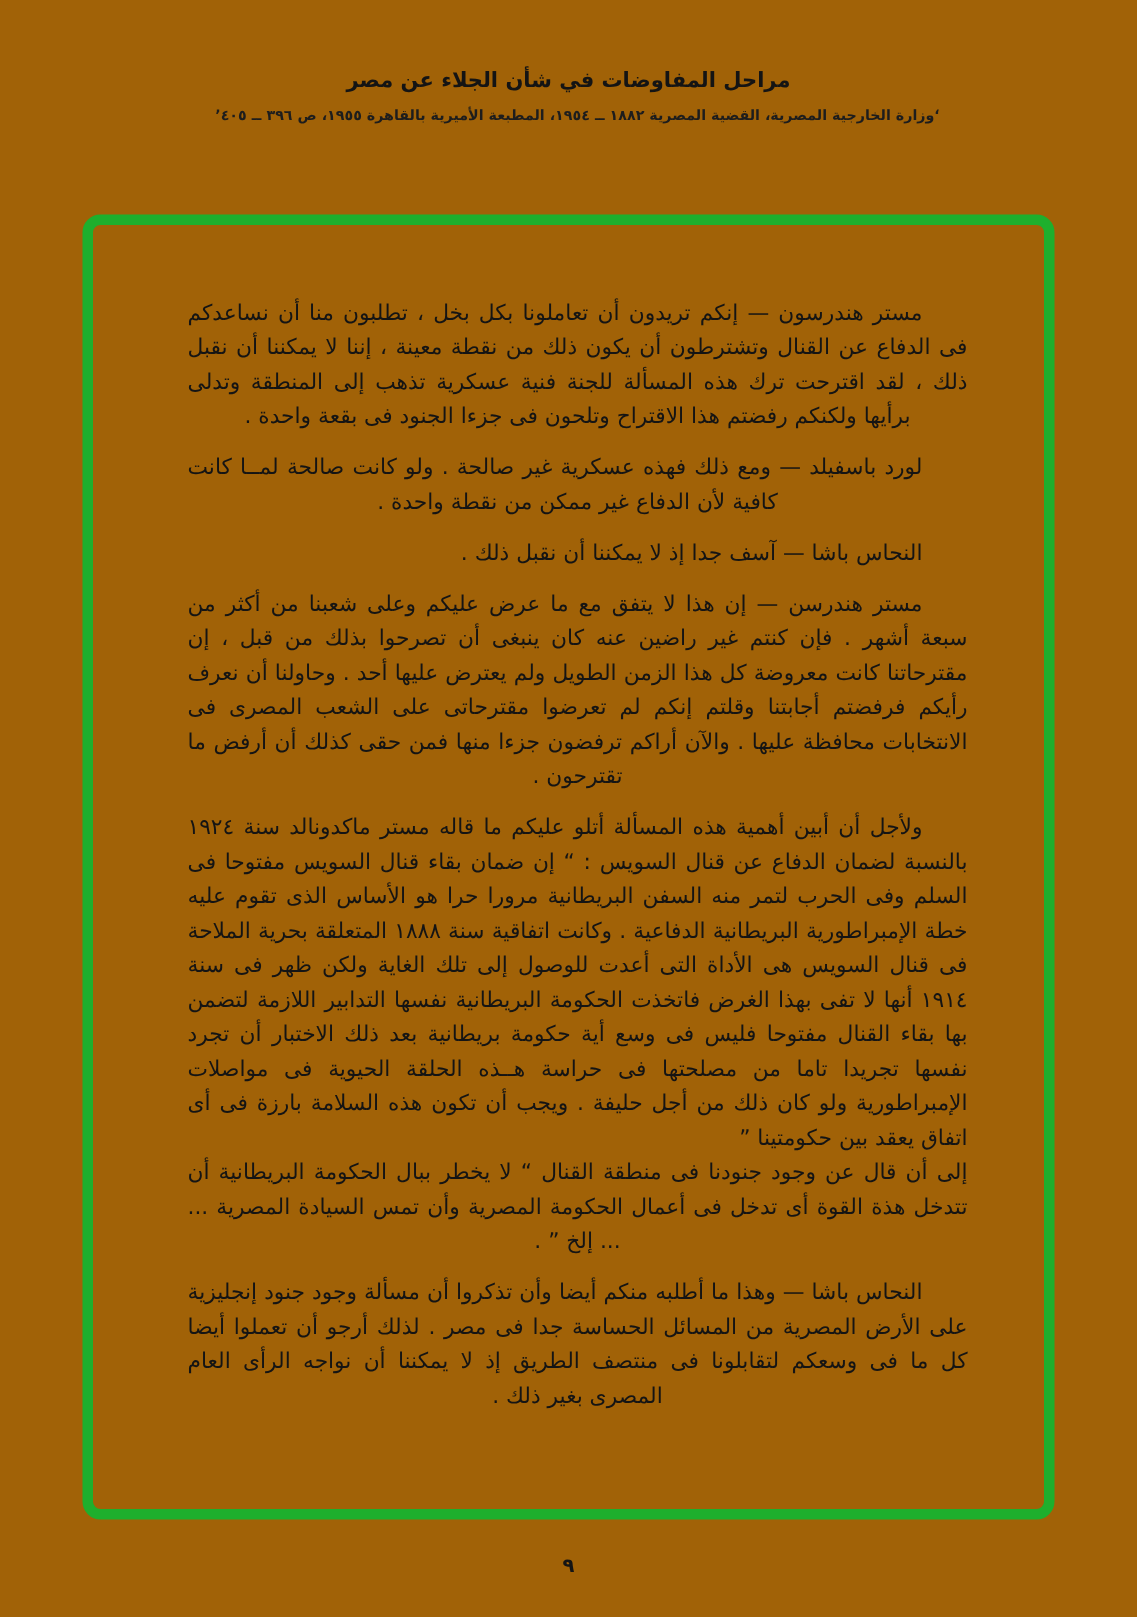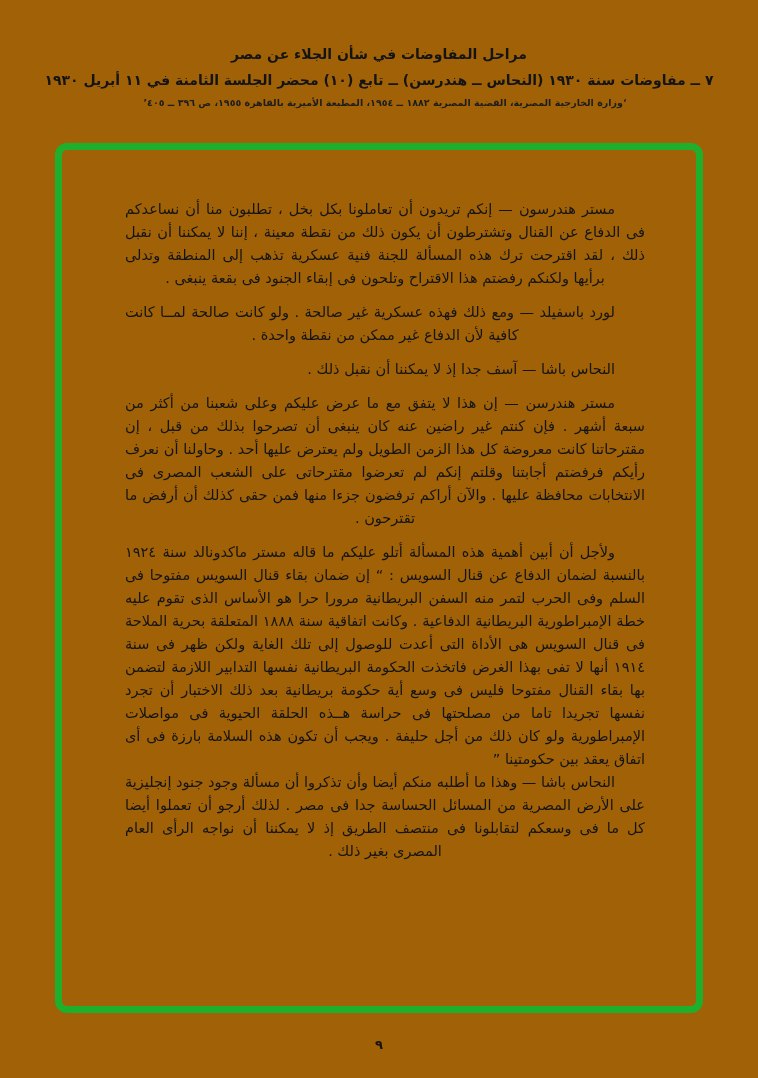--- a/index.html
+++ b/index.html
@@ -72,30 +72,30 @@
     font-size:13px; font-weight:bold;
   }
 </style>
 </head>
 <body>
 
 <div class="page">
 
   <div class="doc-header">
     <div class="doc-title">مراحل المفاوضات في شأن الجلاء عن مصر</div>
-    <div class="doc-subtitle">٧ ــ مفاوضات سنة ١٩٣٠ (النحاس ــ هندرسن) ــ تابع (١٠) محضر الجلسة الثامنة في ١١ أبريل ١٩٣٠</div>
     <div class="doc-source">‘وزارة الخارجية المصرية، القضية المصرية ١٨٨٢ ــ ١٩٥٤، المطبعة الأميرية بالقاهرة ١٩٥٥، ص ٣٩٦ ــ ٤٠٥’</div>
   </div>
 
   <div class="highlight-box"></div>
 
   <div class="text-column">
-    <p class="para">مستر هندرسون — إنكم تريدون أن تعاملونا بكل بخل ، تطلبون منا أن نساعدكم فى الدفاع عن القنال وتشترطون أن يكون ذلك من نقطة معينة ، إننا لا يمكننا أن نقبل ذلك ، لقد اقترحت ترك هذه المسألة للجنة فنية عسكرية تذهب إلى المنطقة وتدلى برأيها ولكنكم رفضتم هذا الاقتراح وتلحون فى إبقاء الجنود فى بقعة ينبغى .</p>
+    <p class="para">مستر هندرسون — إنكم تريدون أن تعاملونا بكل بخل ، تطلبون منا أن نساعدكم فى الدفاع عن القنال وتشترطون أن يكون ذلك من نقطة معينة ، إننا لا يمكننا أن نقبل ذلك ، لقد اقترحت ترك هذه المسألة للجنة فنية عسكرية تذهب إلى المنطقة وتدلى برأيها ولكنكم رفضتم هذا الاقتراح وتلحون فى جزءا الجنود فى بقعة واحدة .</p>
     <p class="para">لورد باسفيلد — ومع ذلك فهذه عسكرية غير صالحة . ولو كانت صالحة لمــا كانت كافية لأن الدفاع غير ممكن من نقطة واحدة .</p>
     <p class="para single">النحاس باشا — آسف جدا إذ لا يمكننا أن نقبل ذلك .</p>
     <p class="para">مستر هندرسن — إن هذا لا يتفق مع ما عرض عليكم وعلى شعبنا من أكثر من سبعة أشهر . فإن كنتم غير راضين عنه كان ينبغى أن تصرحوا بذلك من قبل ، إن مقترحاتنا كانت معروضة كل هذا الزمن الطويل ولم يعترض عليها أحد . وحاولنا أن نعرف رأيكم فرفضتم أجابتنا وقلتم إنكم لم تعرضوا مقترحاتى على الشعب المصرى فى الانتخابات محافظة عليها . والآن أراكم ترفضون جزءا منها فمن حقى كذلك أن أرفض ما تقترحون .</p>
     <p class="para quote-main">ولأجل أن أبين أهمية هذه المسألة أتلو عليكم ما قاله مستر ماكدونالد سنة ١٩٢٤ بالنسبة لضمان الدفاع عن قنال السويس : “ إن ضمان بقاء قنال السويس مفتوحا فى السلم وفى الحرب لتمر منه السفن البريطانية مرورا حرا هو الأساس الذى تقوم عليه خطة الإمبراطورية البريطانية الدفاعية . وكانت اتفاقية سنة ١٨٨٨ المتعلقة بحرية الملاحة فى قنال السويس هى الأداة التى أعدت للوصول إلى تلك الغاية ولكن ظهر فى سنة ١٩١٤ أنها لا تفى بهذا الغرض فاتخذت الحكومة البريطانية نفسها التدابير اللازمة لتضمن بها بقاء القنال مفتوحا فليس فى وسع أية حكومة بريطانية بعد ذلك الاختبار أن تجرد نفسها تجريدا تاما من مصلحتها فى حراسة هــذه الحلقة الحيوية فى مواصلات الإمبراطورية ولو كان ذلك من أجل حليفة . ويجب أن تكون هذه السلامة بارزة فى أى اتفاق يعقد بين حكومتينا ”</p>
+    <p class="para no-indent">إلى أن قال عن وجود جنودنا فى منطقة القنال “ لا يخطر ببال الحكومة البريطانية أن تتدخل هذة القوة أى تدخل فى أعمال الحكومة المصرية وأن تمس السيادة المصرية ... ... إلخ ” .</p>
     <p class="para">النحاس باشا — وهذا ما أطلبه منكم أيضا وأن تذكروا أن مسألة وجود جنود إنجليزية على الأرض المصرية من المسائل الحساسة جدا فى مصر . لذلك أرجو أن تعملوا أيضا كل ما فى وسعكم لتقابلونا فى منتصف الطريق إذ لا يمكننا أن نواجه الرأى العام المصرى بغير ذلك .</p>
   </div>
 
   <div class="page-number">٩</div>
 
 </div>
 
 </body></html>

